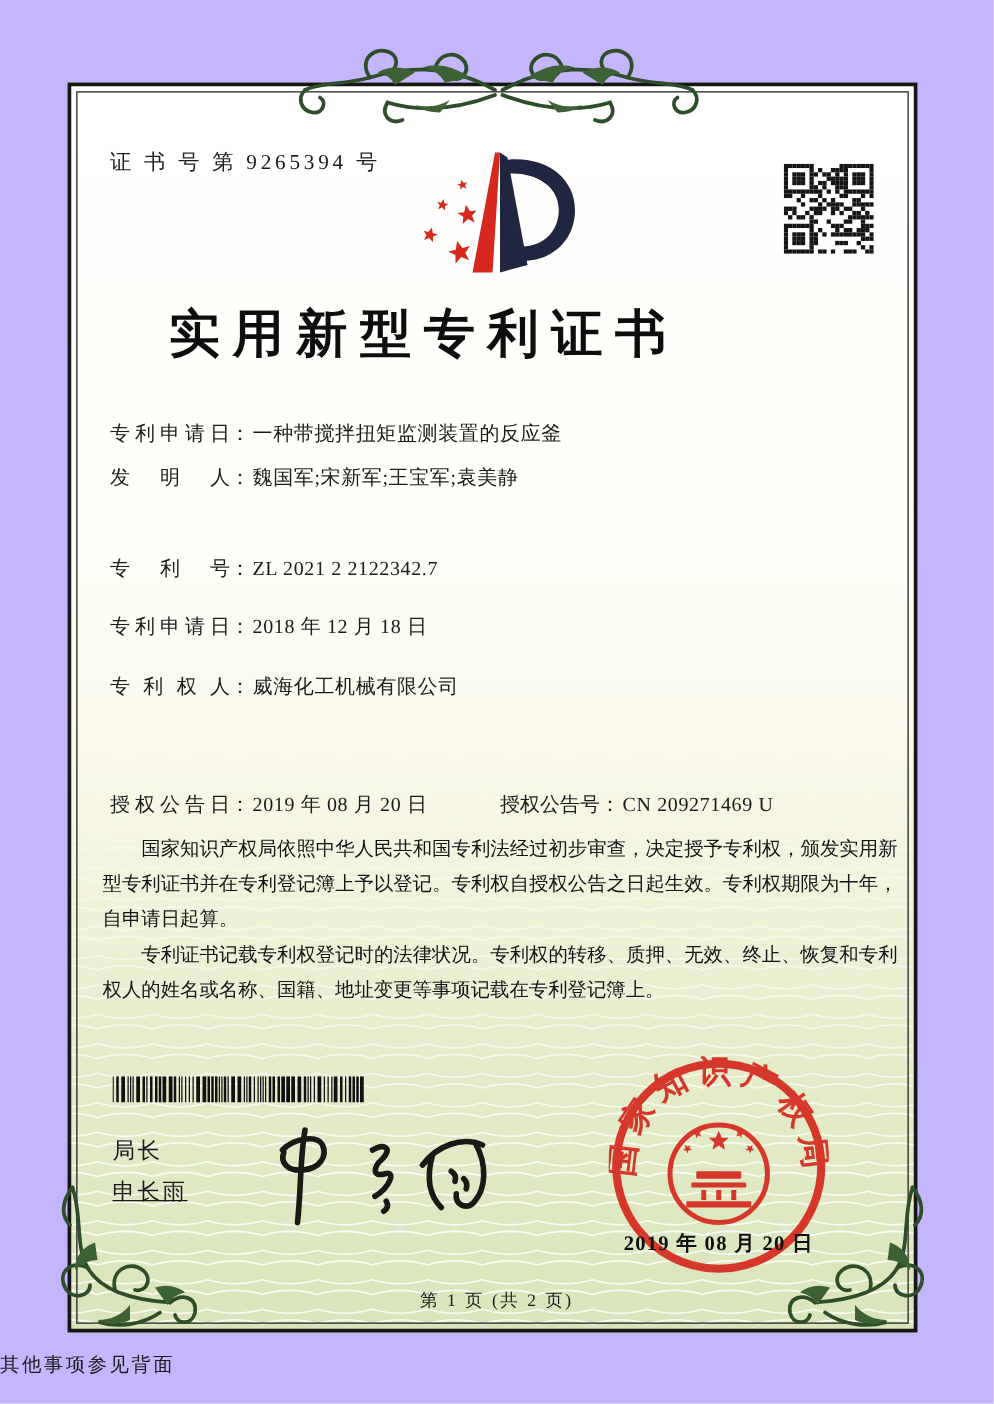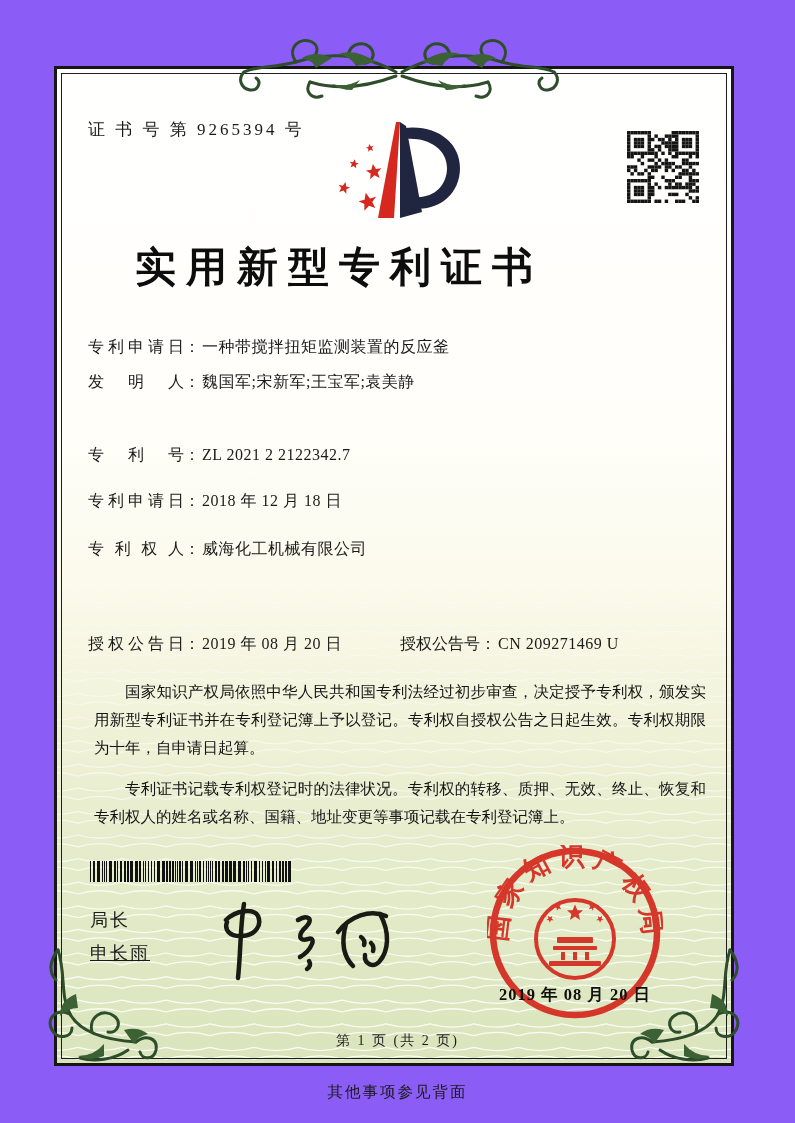--- a/index.html
+++ b/index.html
@@ -1,45 +1,45 @@
 <!DOCTYPE html>
 <html><head>
 <meta charset="utf-8">
 <style>
   html,body{margin:0;padding:0;background:#fff;}
-  .page{position:relative;width:795px;height:1123px;background:#8b5cf6;overflow:hidden;
+  .page{position:relative;width:795px;height:1123px;background:#c4b5fd;overflow:hidden;
         font-family:"Liberation Serif","DejaVu Serif",serif;color:#1b1b1b;}
   
   .inner-bg{position:absolute;left:54px;top:66px;width:680px;height:1000px;overflow:hidden;
     background:linear-gradient(180deg,#ffffff 0%,#fffef9 36%,#fbfaec 52%,#f0f2d8 66%,#e6eccb 78%,#dde7c1 92%,#d9e4bc 100%);}
   .waves{position:absolute;left:0;top:0;width:680px;height:1000px;}
   
   .frame-outer{position:absolute;left:54px;top:66px;width:674px;height:994px;border:3px solid #161616;}
   .frame-inner{position:absolute;left:4px;top:4px;right:4px;bottom:4px;border:1px solid #1d1d1d;}
   
   .certno{position:absolute;left:88px;top:118px;font-size:17px;letter-spacing:3px;}
   .title{position:absolute;left:0;top:240px;width:678px;text-align:center;font-size:41px;
          font-weight:bold;letter-spacing:10px;color:#0d0d0d;}
   .frow{position:absolute;left:88px;width:630px;font-size:16px;white-space:nowrap;}
   .flabel{display:inline-block;width:6em;text-align:justify;text-align-last:justify;vertical-align:bottom;}
   .colon{display:inline-block;margin-right:2px;}
   .fvalue{letter-spacing:.5px;}
   .pairright{position:absolute;left:312px;top:0;}
   .paras{position:absolute;left:82px;top:666px;width:636px;font-size:15.5px;line-height:1.82;
          text-align:justify;color:#141414;}
-  .paras p{margin:12px;text-indent:2em;}
+  .paras p{margin:0;text-indent:2em;}
   .barcode{position:absolute;left:90px;top:861px;}
   .chief-title{position:absolute;left:90px;top:908px;font-size:18px;letter-spacing:2px;font-family:"Liberation Sans","DejaVu Sans",sans-serif;}
   .chief-name{position:absolute;left:90px;top:941px;font-size:18px;letter-spacing:2px;font-family:"Liberation Sans","DejaVu Sans",sans-serif;text-decoration:underline;}
   .signature{position:absolute;left:210px;top:890px;}
   .seal{position:absolute;left:487px;top:845px;width:176px;height:176px;}
   .seal-date{position:absolute;left:468px;top:984px;width:214px;text-align:center;font-size:16.5px;
              letter-spacing:1px;color:#101010;font-weight:bold;}
   .page-footer{position:absolute;left:0;top:1032px;width:795px;text-align:center;font-size:14px;letter-spacing:2px;}
-  .back-note{position:absolute;left:0;top:1082px;width:795px;text-align:center;font-size:15.5px;letter-spacing:2px;}
+  .back-note{position:absolute;left:0;top:1082px;width:795px;font-size:15.5px;letter-spacing:2px;}
   .orn{position:absolute;}
   .qr{position:absolute;left:627px;top:131px;}
   .logo{position:absolute;left:330px;top:116px;}
 </style>
 </head>
 <body>
 
 <div class="page">
 
   <div class="inner-bg">

